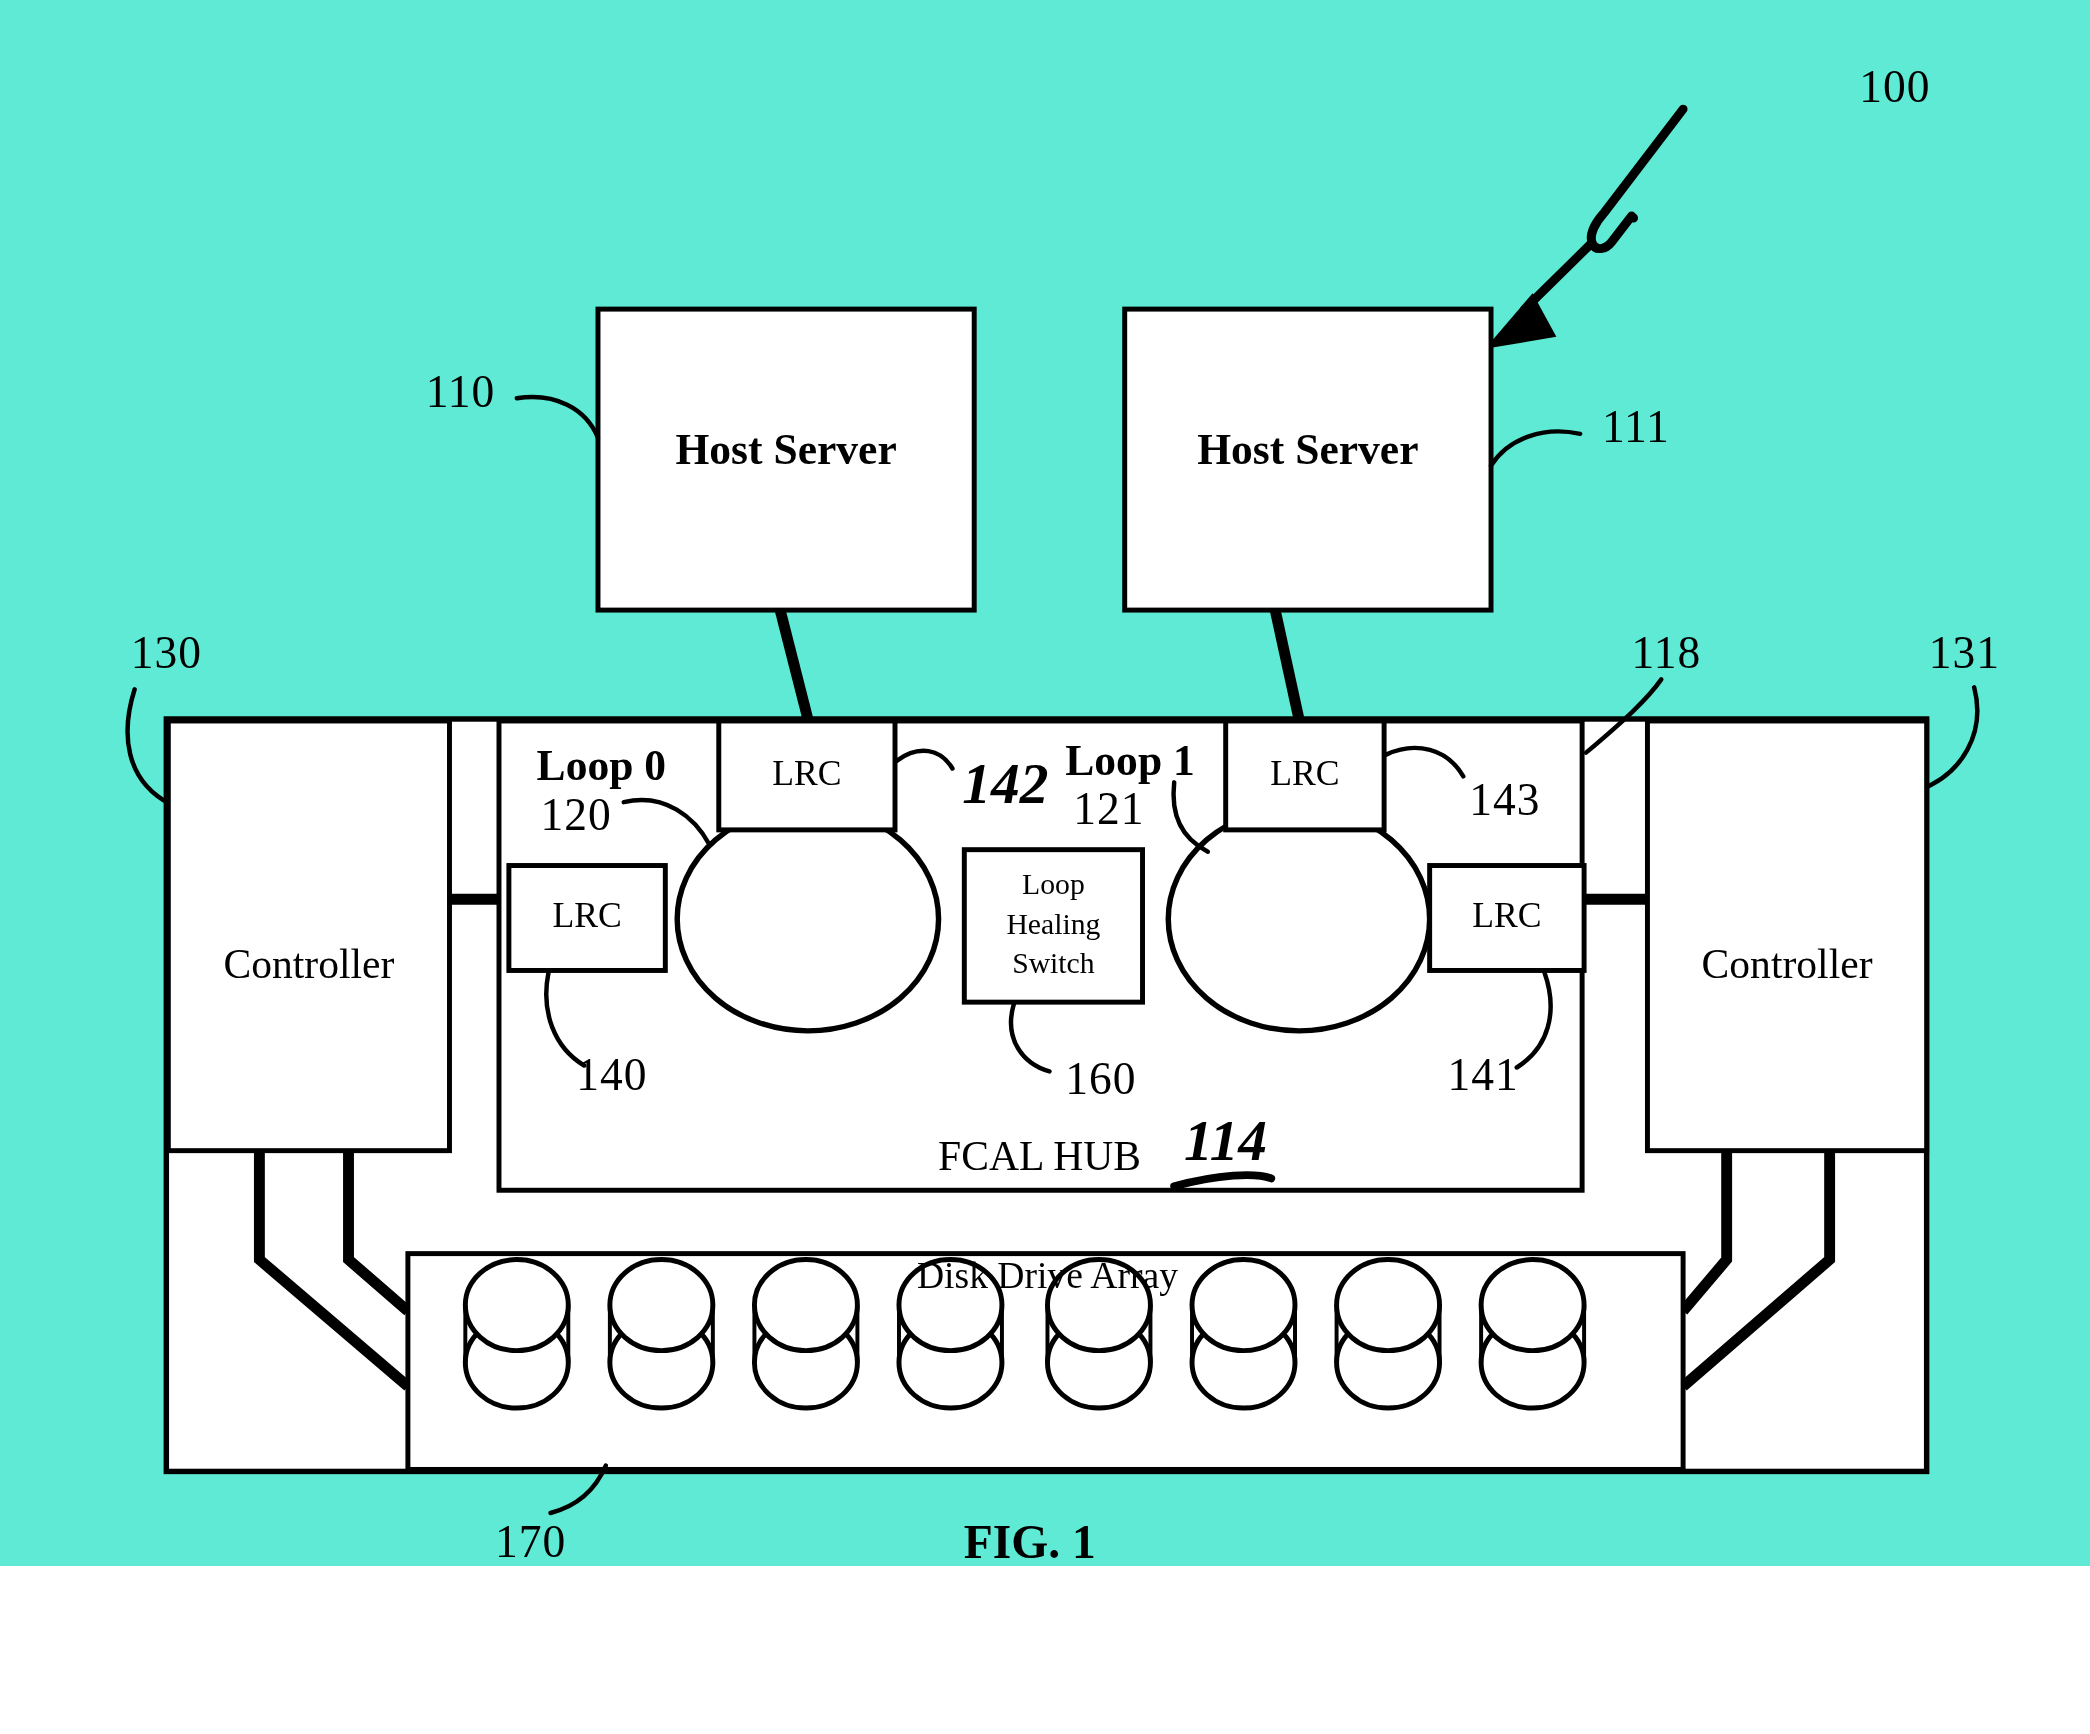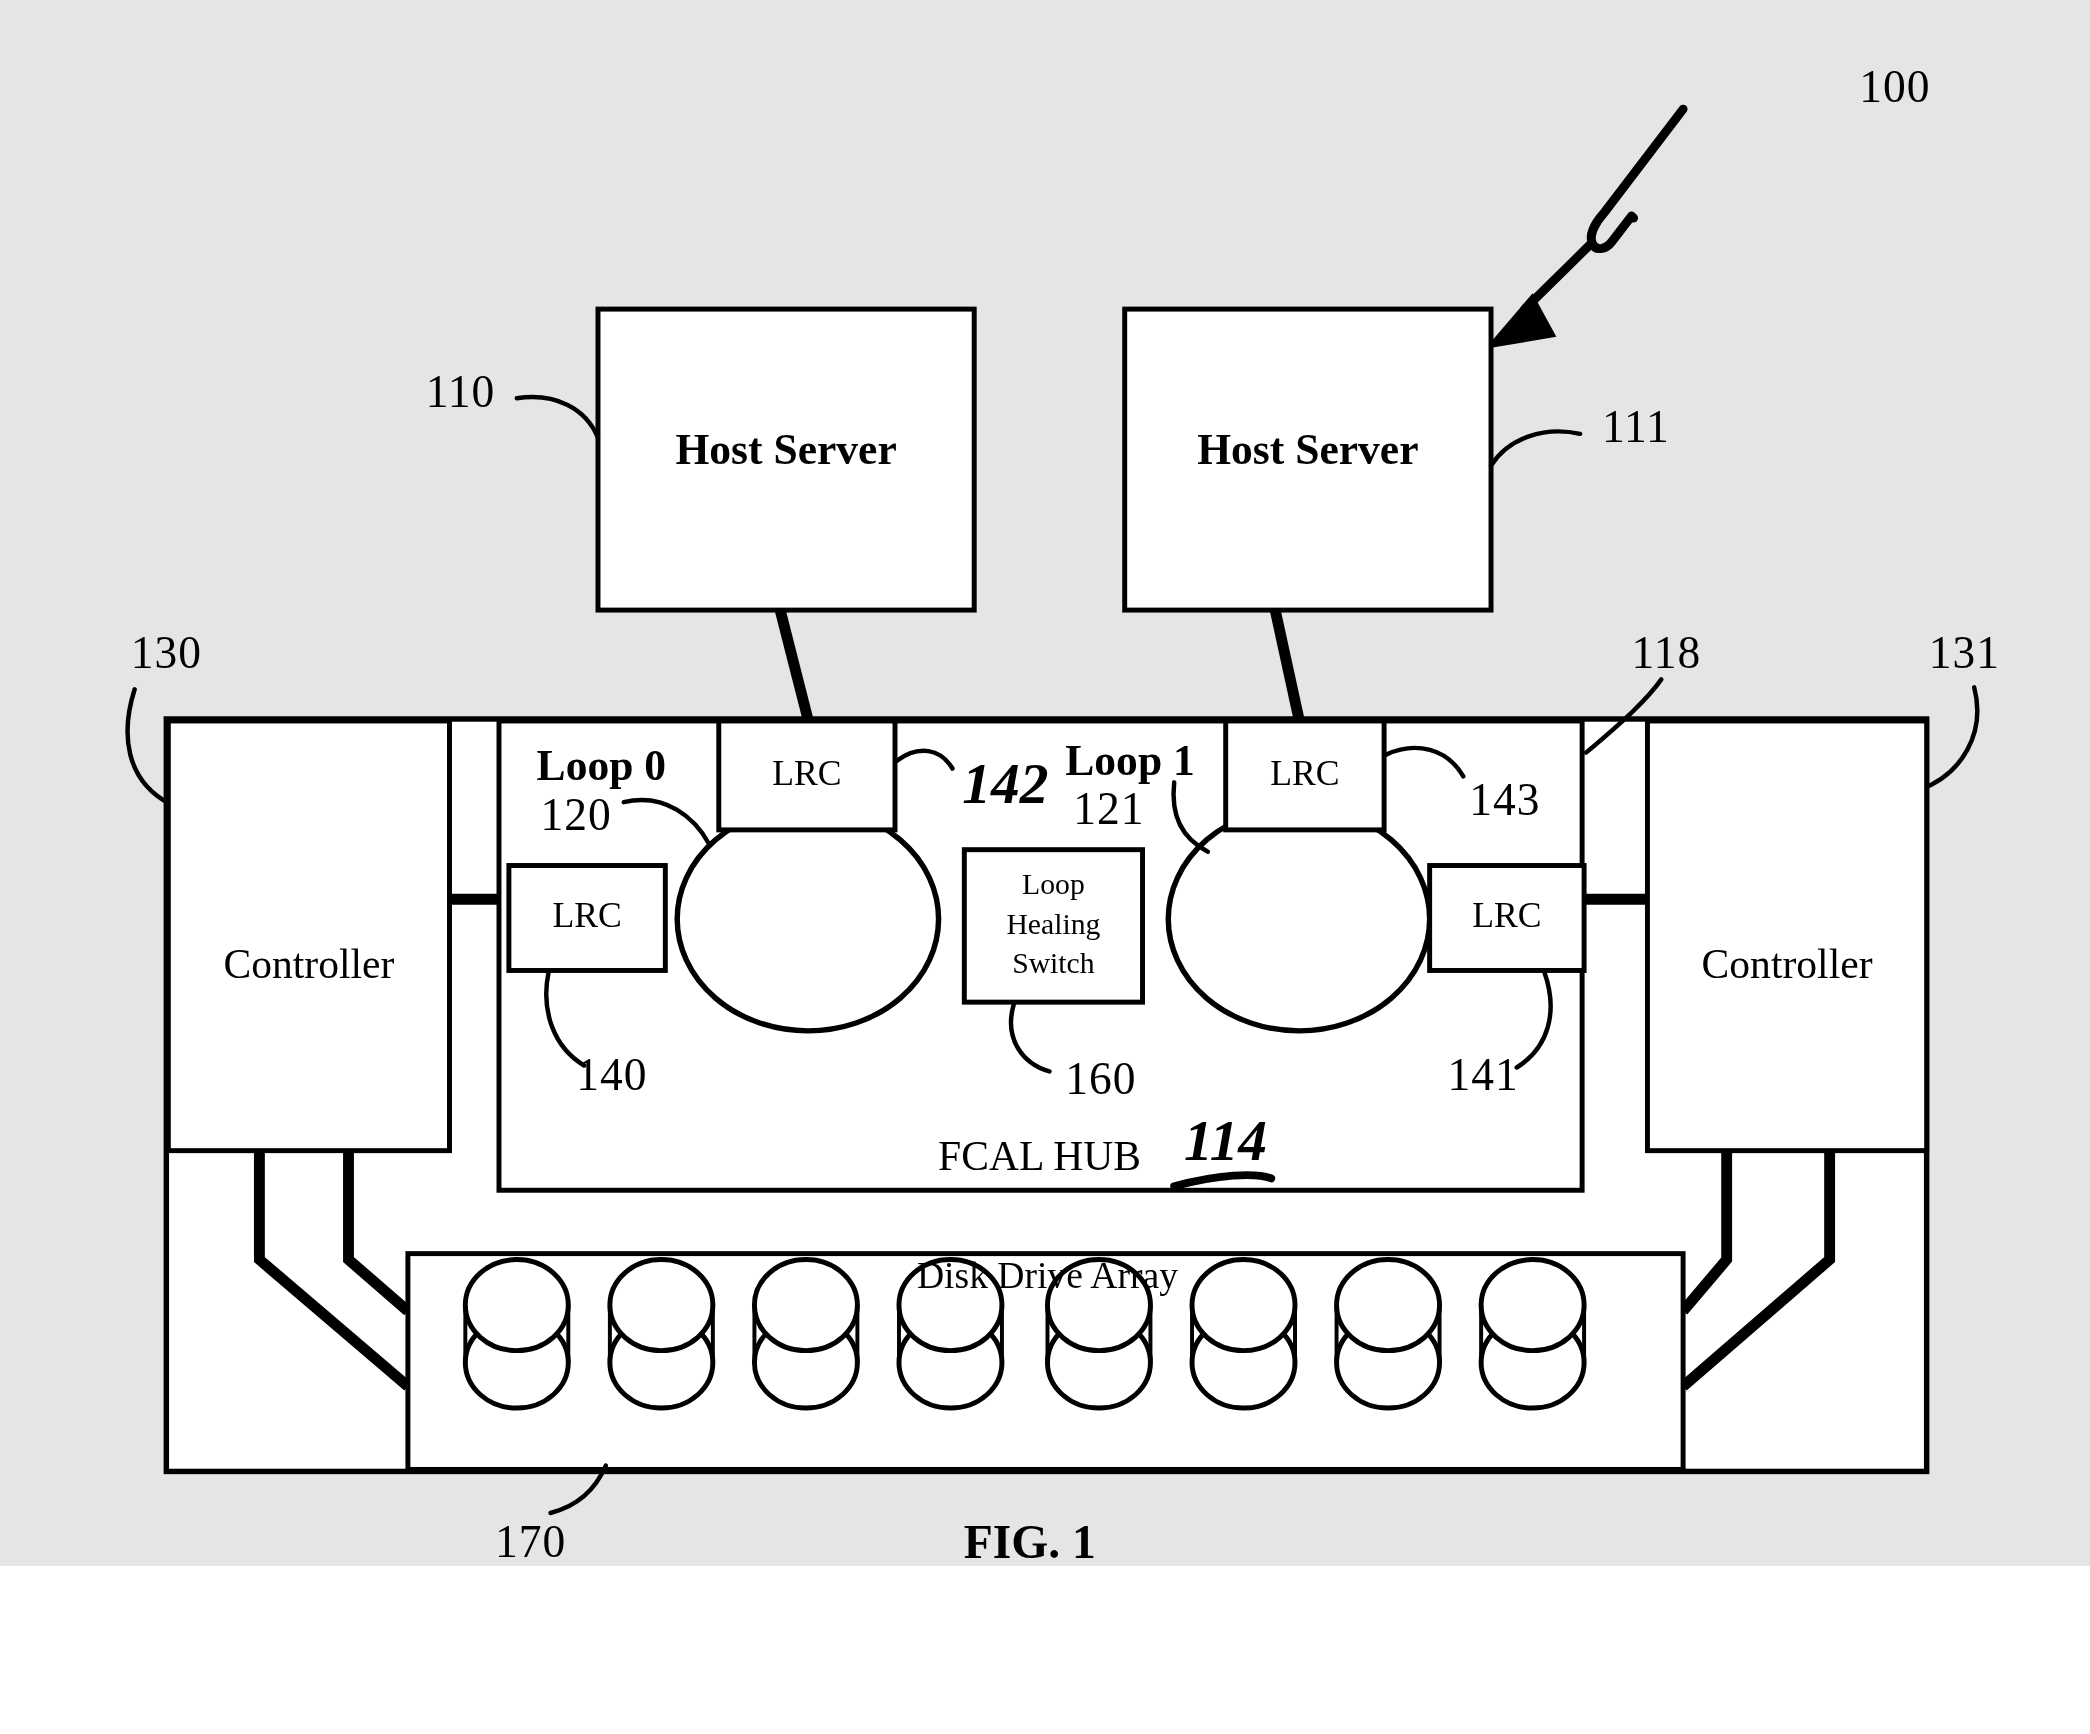--- a/index.html
+++ b/index.html
@@ -10,21 +10,21 @@
   body {
     width: 2091px;
     height: 1735px;
     font-family: "Liberation Serif", serif;
     overflow: hidden;
   }
   #figure-root {
     position: relative;
     width: 2091px;
     height: 1566px;
-    background: #e5e5e5;
+    background: #5eead4;
   }
   svg.fig {
     position: absolute;
     top: 0;
     left: 0;
     width: 2091px;
     height: 1735px;
   }
   .stroke-thin  { fill: none; stroke: #000000; stroke-width: 4; }
   .stroke-med   { fill: none; stroke: #000000; stroke-width: 5.5; }

